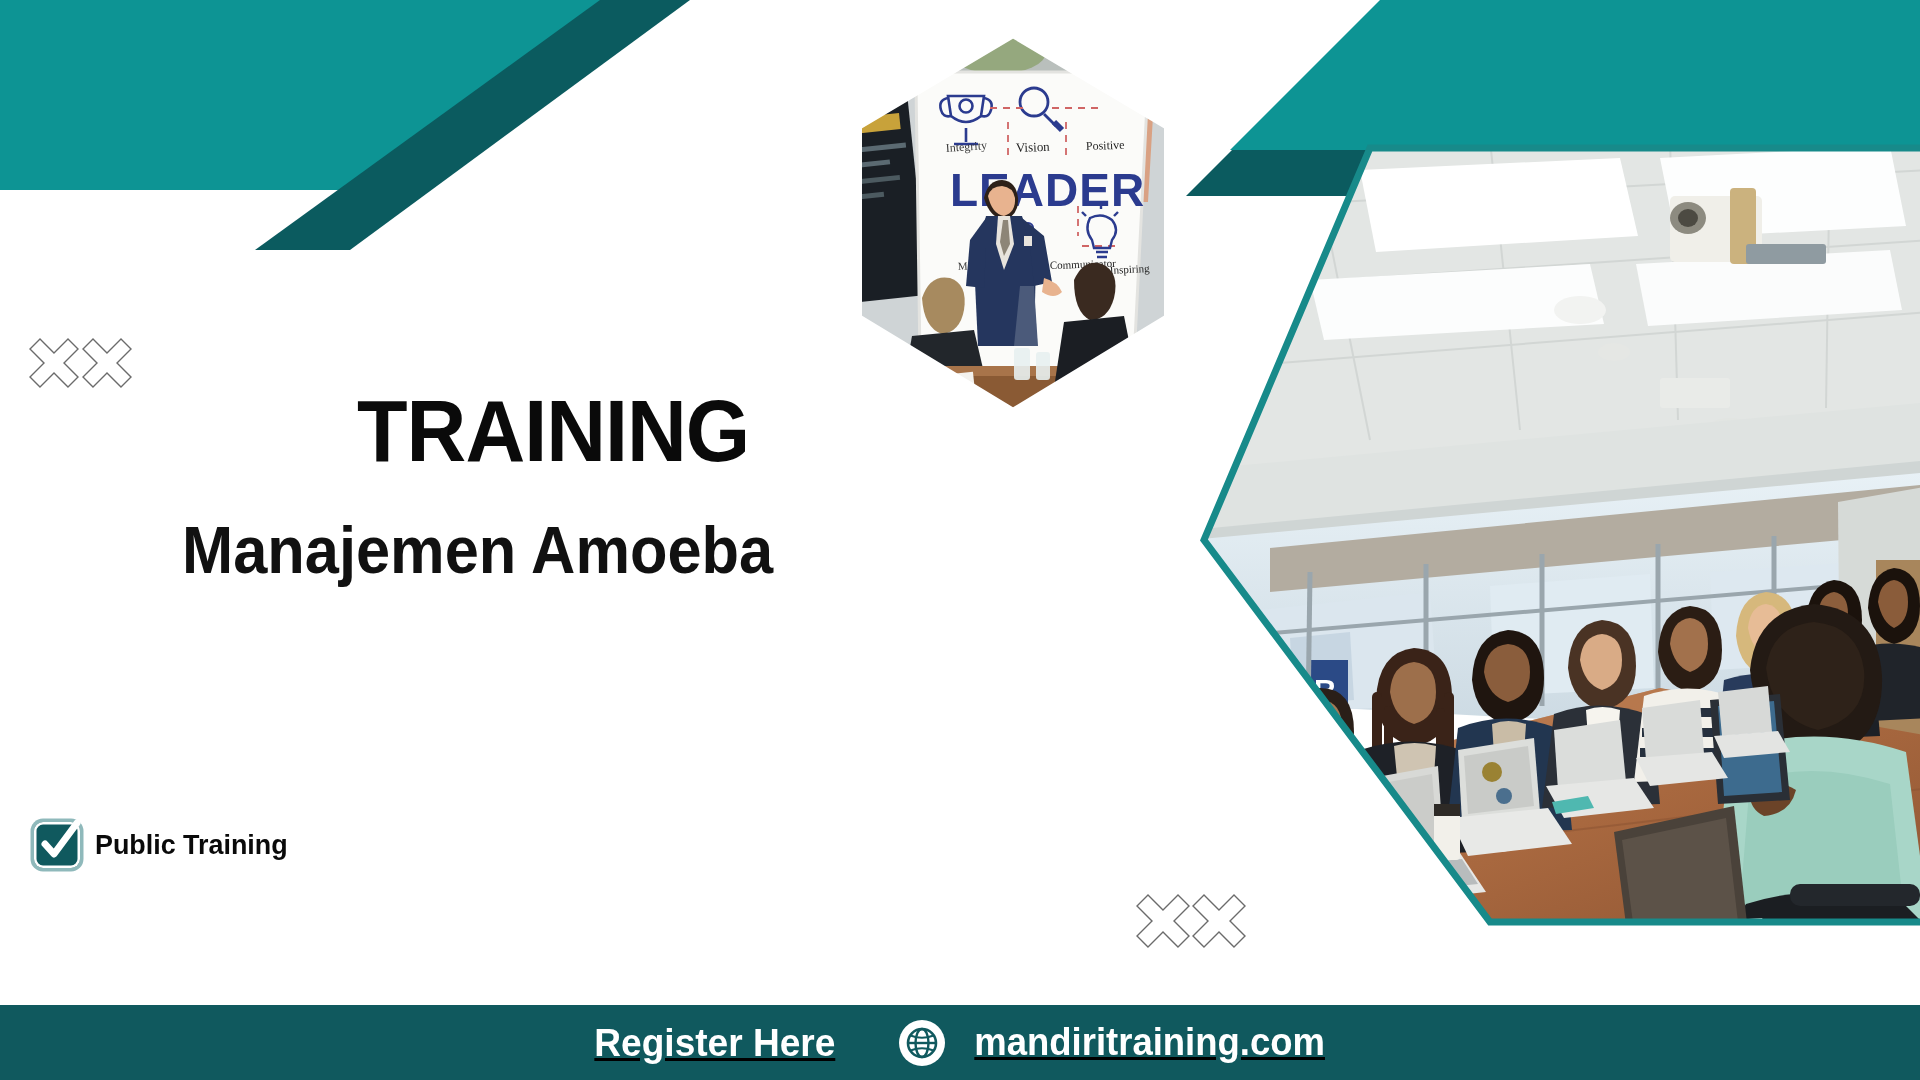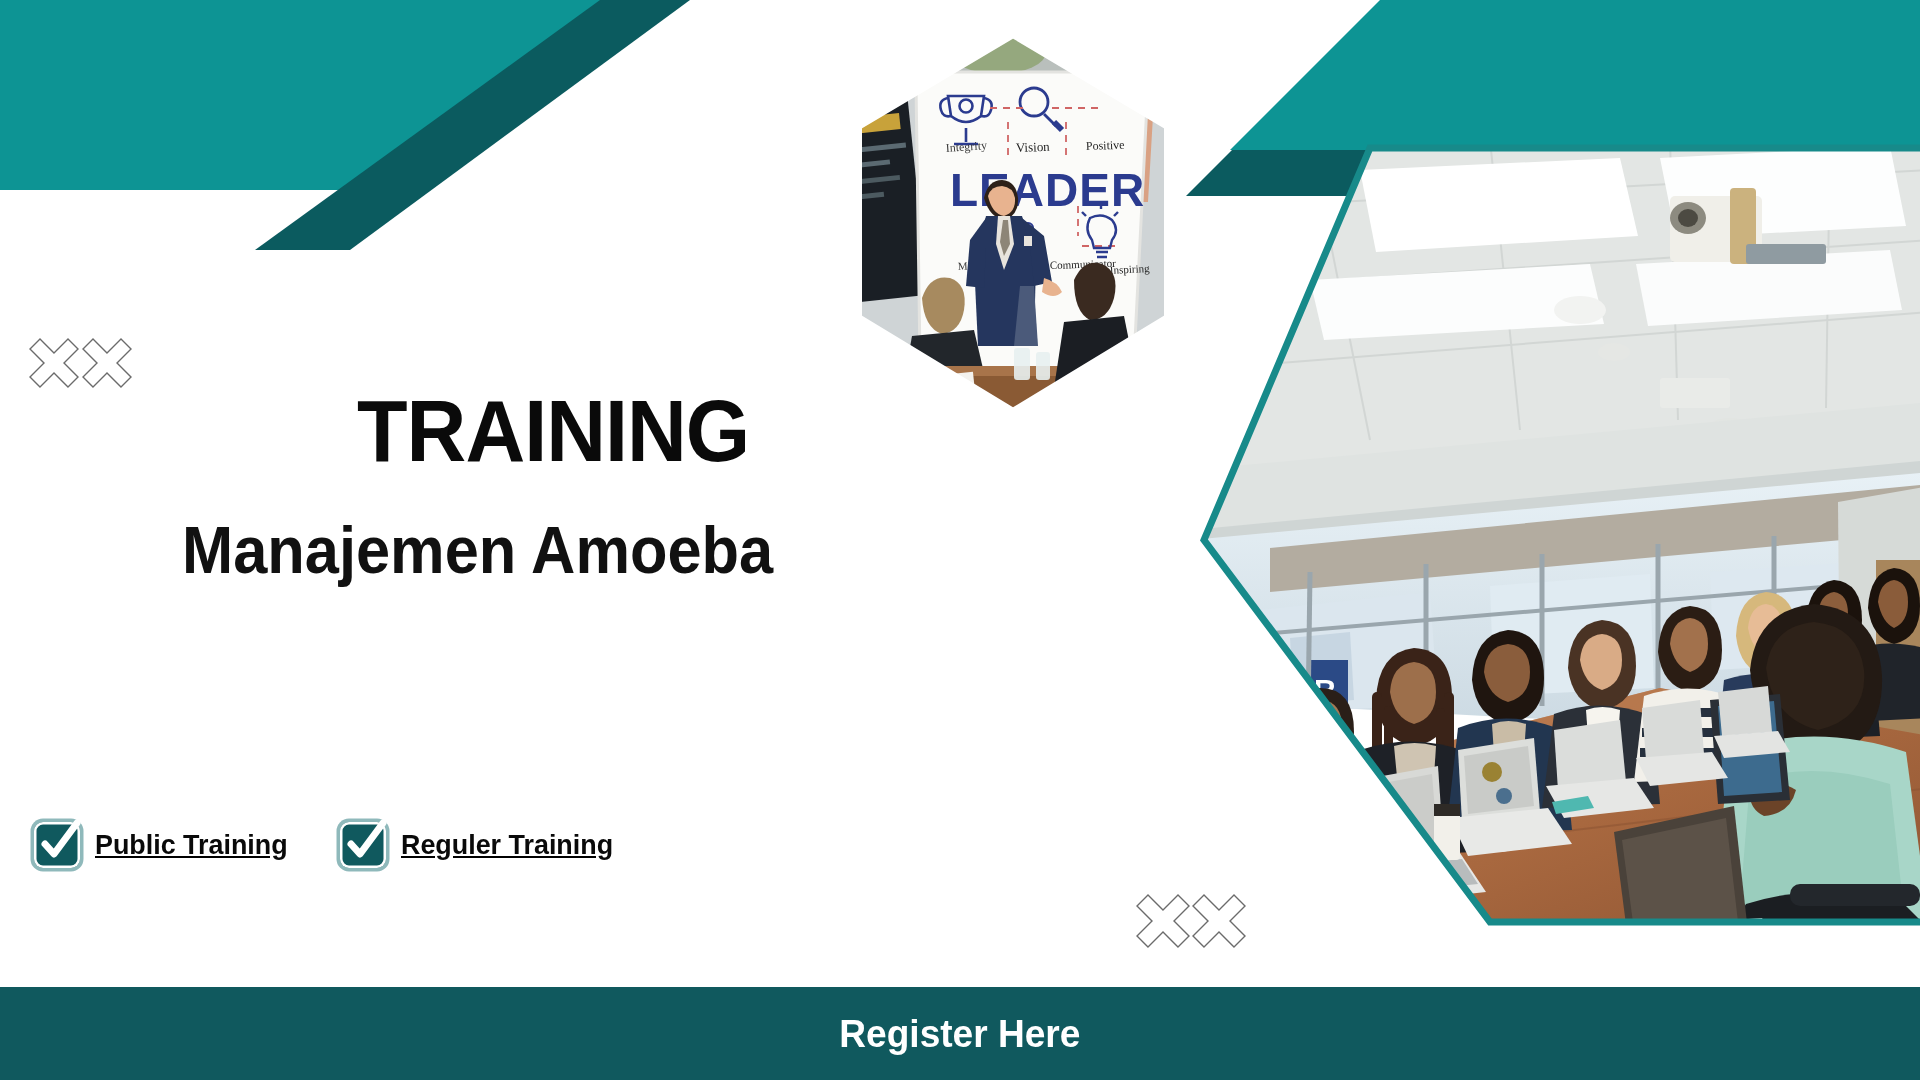--- a/index.html
+++ b/index.html
@@ -63,21 +63,21 @@
   }
 
   
   .features {
     position:absolute;
     left:34px; top:822px;
     display:flex;
     align-items:center;
     gap:44px;
   }
-  .feature { display:flex; align-items:center; gap:15px;text-decoration:underline; }
+  .feature { display:flex; align-items:center; gap:15px; }
   .chk {
     position:relative;
     width:46px; height:46px;
     flex:0 0 auto;
   }
   .chk .box {
     position:absolute; inset:0;
     background:#10595e;
     border-radius:9px;
     box-shadow:0 0 0 2.5px #ffffff inset, 0 0 0 3.5px #8fb9bb;
@@ -96,26 +96,27 @@
   
   .xdeco { position:absolute; }
   .xdeco svg { display:block; }
   .xdeco-left { left:28px; top:330px; }
   .xdeco-bottom { left:1135px; top:885px; }
 
   
   .footer {
     position:absolute;
     left:0; bottom:0;
-    width:1920px; height:93px;
+    width:1920px; height:75px;
     background:#10595e;
     display:flex;
     align-items:center;
     justify-content:center;
     gap:58px;
+    text-decoration:underline;
   }
   .footer-register {
     font-family:"Liberation Sans", sans-serif;
     font-size:39px;
     font-weight:bold;
     color:#ffffff;
     letter-spacing:0px;
     transform:scaleX(0.95);
   }
   .footer-site {
@@ -580,29 +581,32 @@
       <span class="chk">
         <span class="box"></span>
         <svg viewBox="0 0 54 54" xmlns="http://www.w3.org/2000/svg">
           <path d="M13,28 L22,38 L45,7" fill="none" stroke="#ffffff" stroke-width="7" stroke-linecap="round" stroke-linejoin="round"></path>
         </svg>
       </span>
       <span class="feature-label">Public Training</span>
     </div>
 
 
-    <div class="feature">
-      <span class="chk">
-        <span class="box"></span>
-        <svg viewBox="0 0 54 54" xmlns="http://www.w3.org/2000/svg">
-          <path d="M13,28 L22,38 L45,7" fill="none" stroke="#ffffff" stroke-width="7" stroke-linecap="round" stroke-linejoin="round"></path>
+
+  </div>
+
+  <div class="footer">
+    <span class="footer-register">Register Here</span>
+    <span class="footer-site">
+      <span class="globe-icon">
+        <svg viewBox="0 0 34 34" xmlns="http://www.w3.org/2000/svg">
+          <circle cx="17" cy="17" r="14" fill="none" stroke="#10595e" stroke-width="2.6"></circle>
+          <ellipse cx="17" cy="17" rx="6.5" ry="14" fill="none" stroke="#10595e" stroke-width="2.4"></ellipse>
+          <path d="M3,17 L31,17" stroke="#10595e" stroke-width="2.4"></path>
+          <path d="M5.5,9.5 Q17,14 28.5,9.5" fill="none" stroke="#10595e" stroke-width="2.2"></path>
+          <path d="M5.5,24.5 Q17,20 28.5,24.5" fill="none" stroke="#10595e" stroke-width="2.2"></path>
         </svg>
       </span>
-      <span class="feature-label">Reguler Training</span>
-    </div>
-
-  </div>
-
-  <div class="footer">
-    <span class="footer-register">Register Here</span>
+      <span class="footer-url">mandiritraining.com</span>
+    </span>
   </div>
 
 </div>
 
 </body></html>

